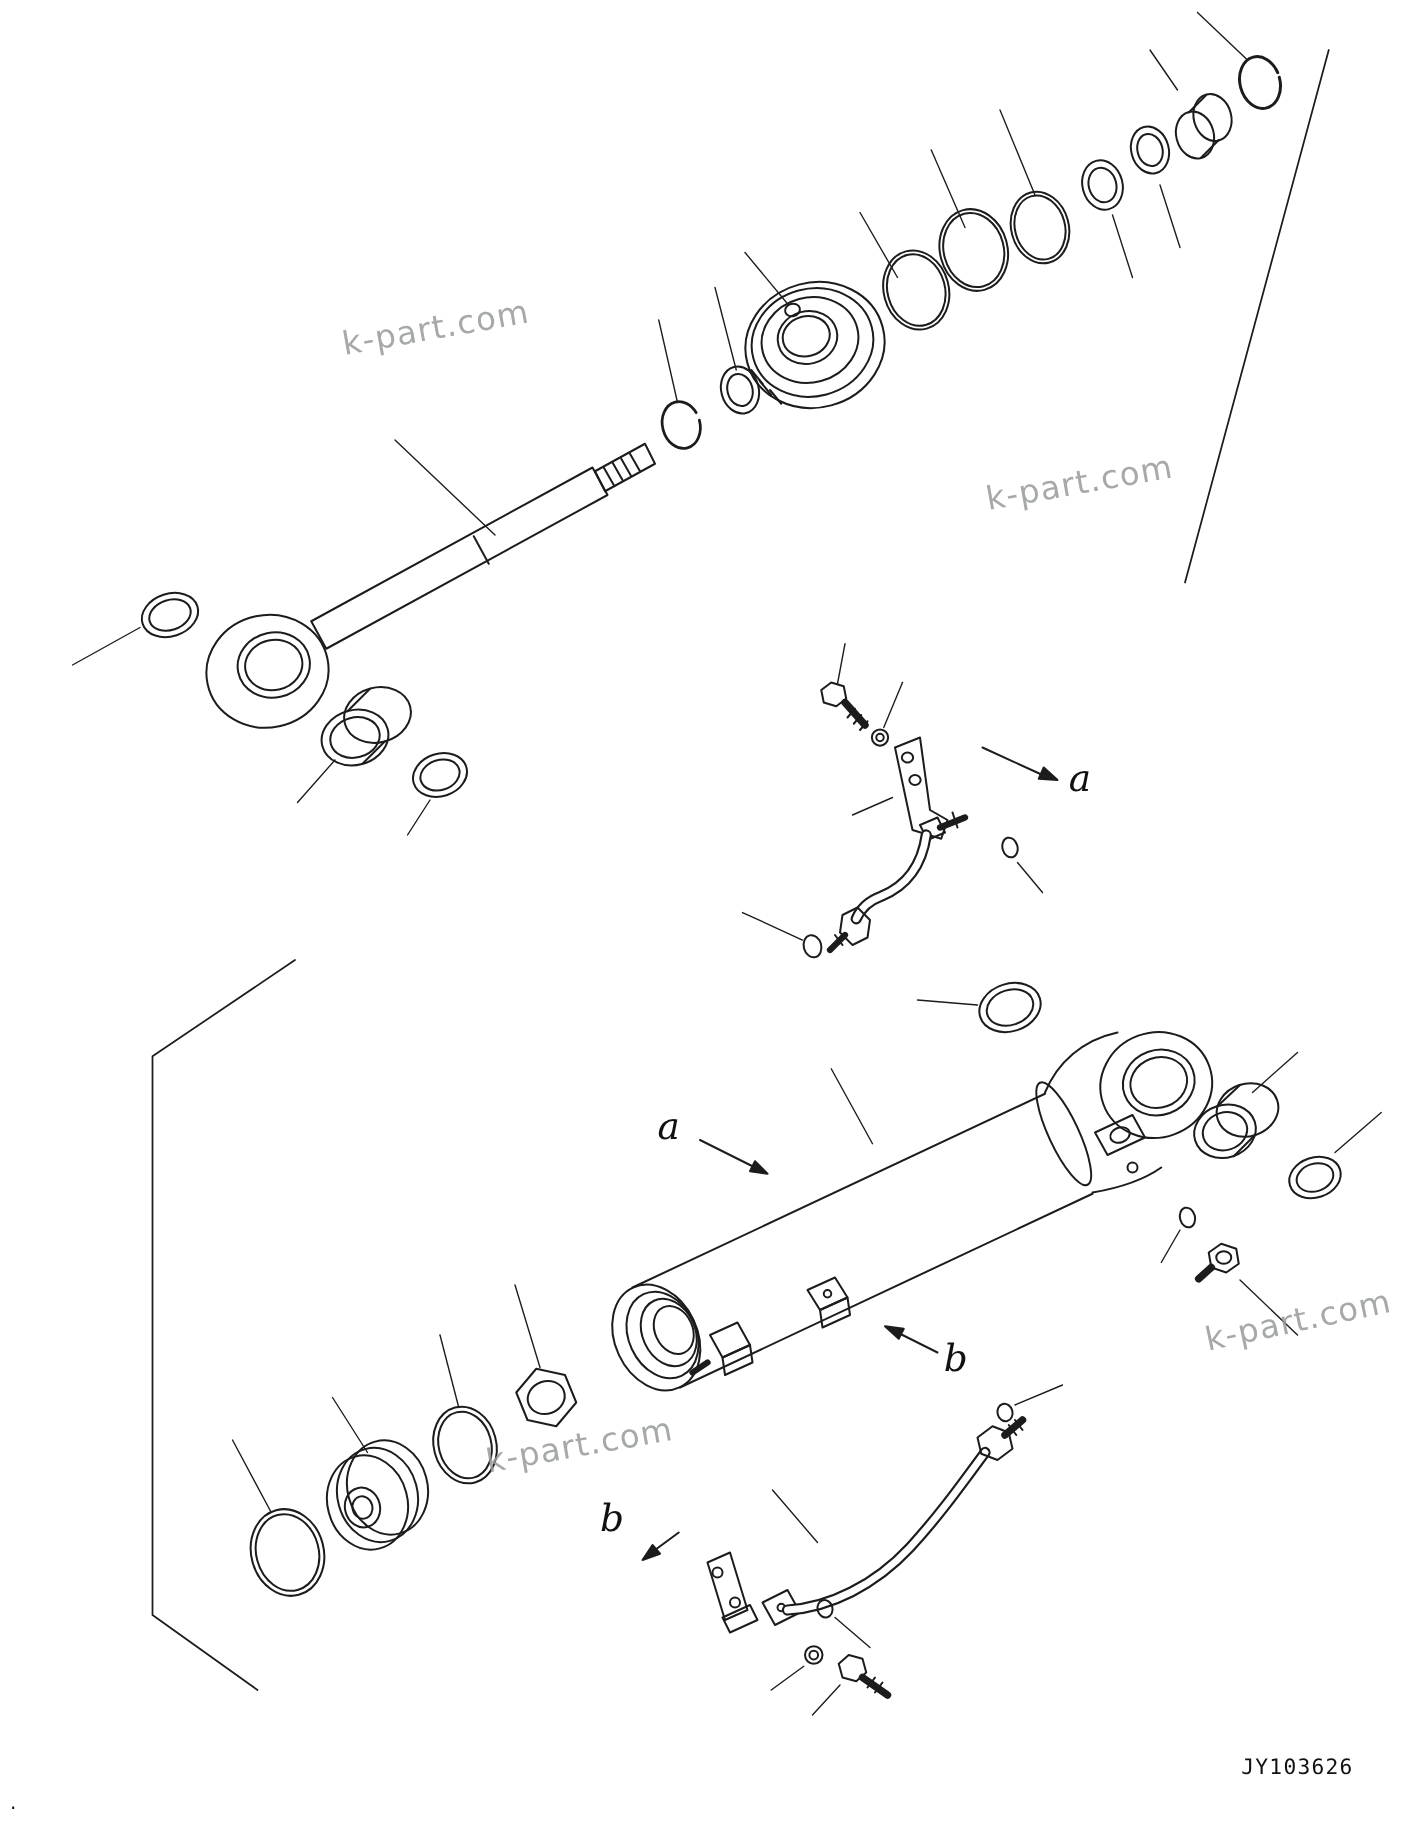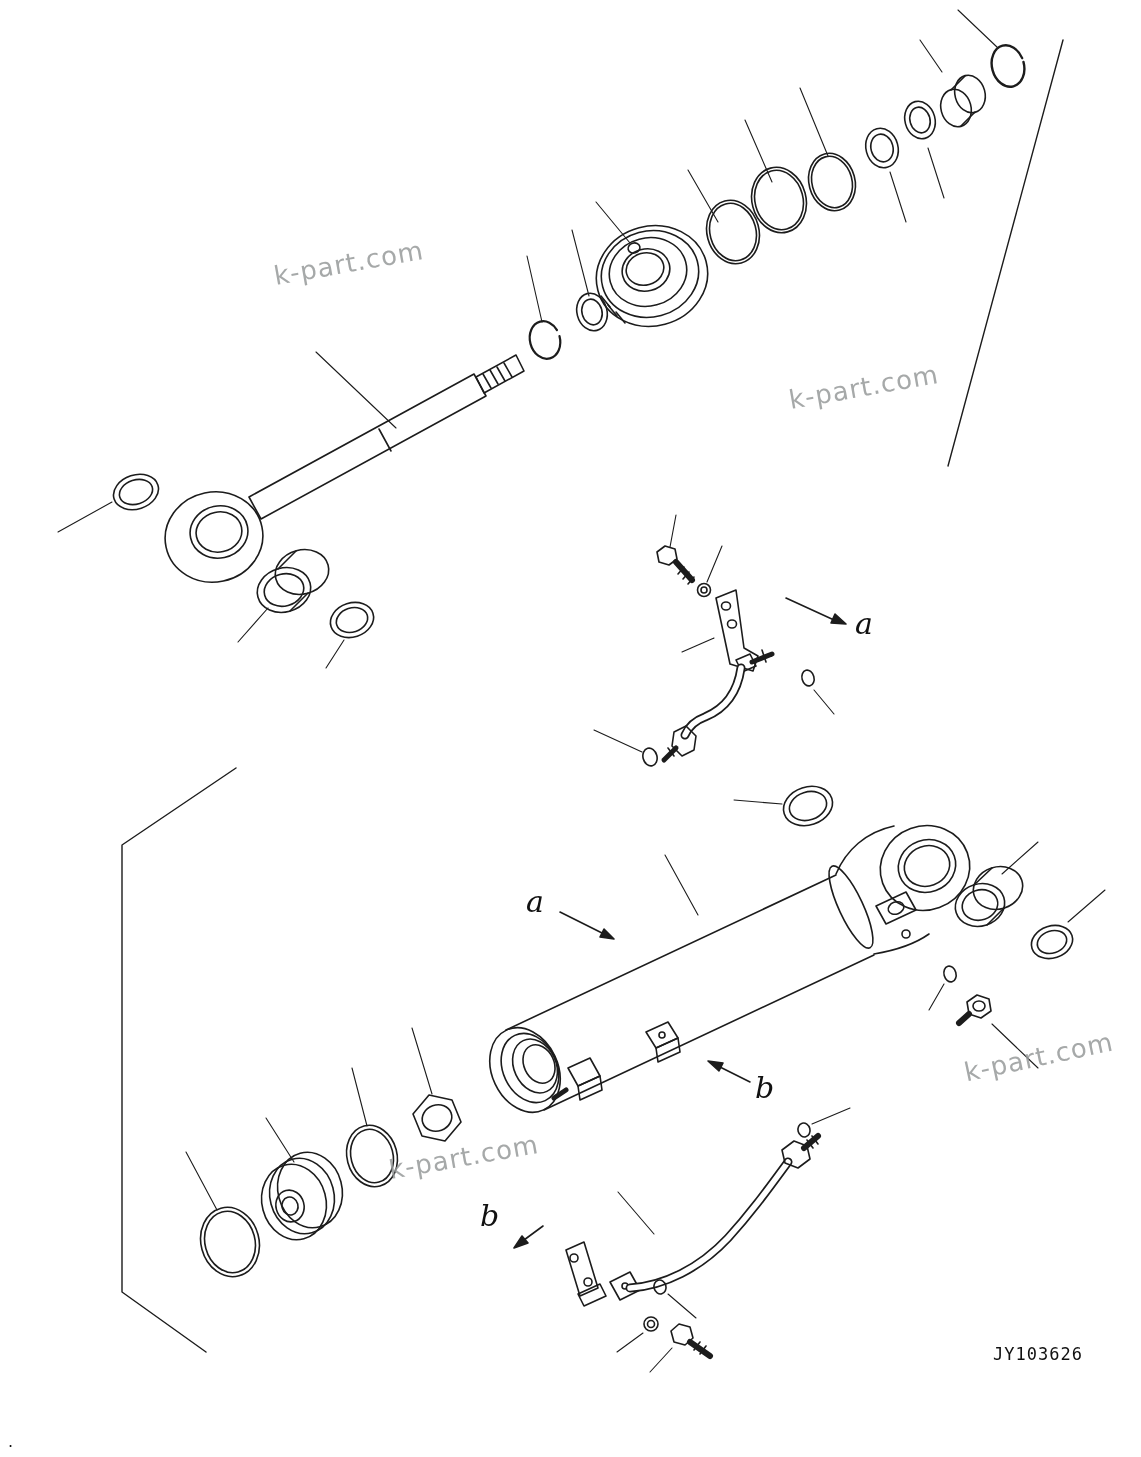--- a/index.html
+++ b/index.html
@@ -28,21 +28,21 @@
     position:absolute;
     font:italic 30px "DejaVu Serif",serif;
     color:#111111;
   }
   .vl-a1{left:855px;top:606px;}
   .vl-a2{left:526px;top:884px;}
   .vl-b1{left:755px;top:1070px;}
   .vl-b2{left:480px;top:1198px;}
   .drawing-number{
     position:absolute;
-    left:993px;top:1344px;
+    left:993px;top:1404px;
     font:17px "DejaVu Sans Mono",monospace;
     letter-spacing:1px;
     color:#111111;
   }
   .corner-mark{
     position:absolute;
     left:8px;top:1432px;
     font:16px "DejaVu Sans",sans-serif;
     color:#111111;
   }

